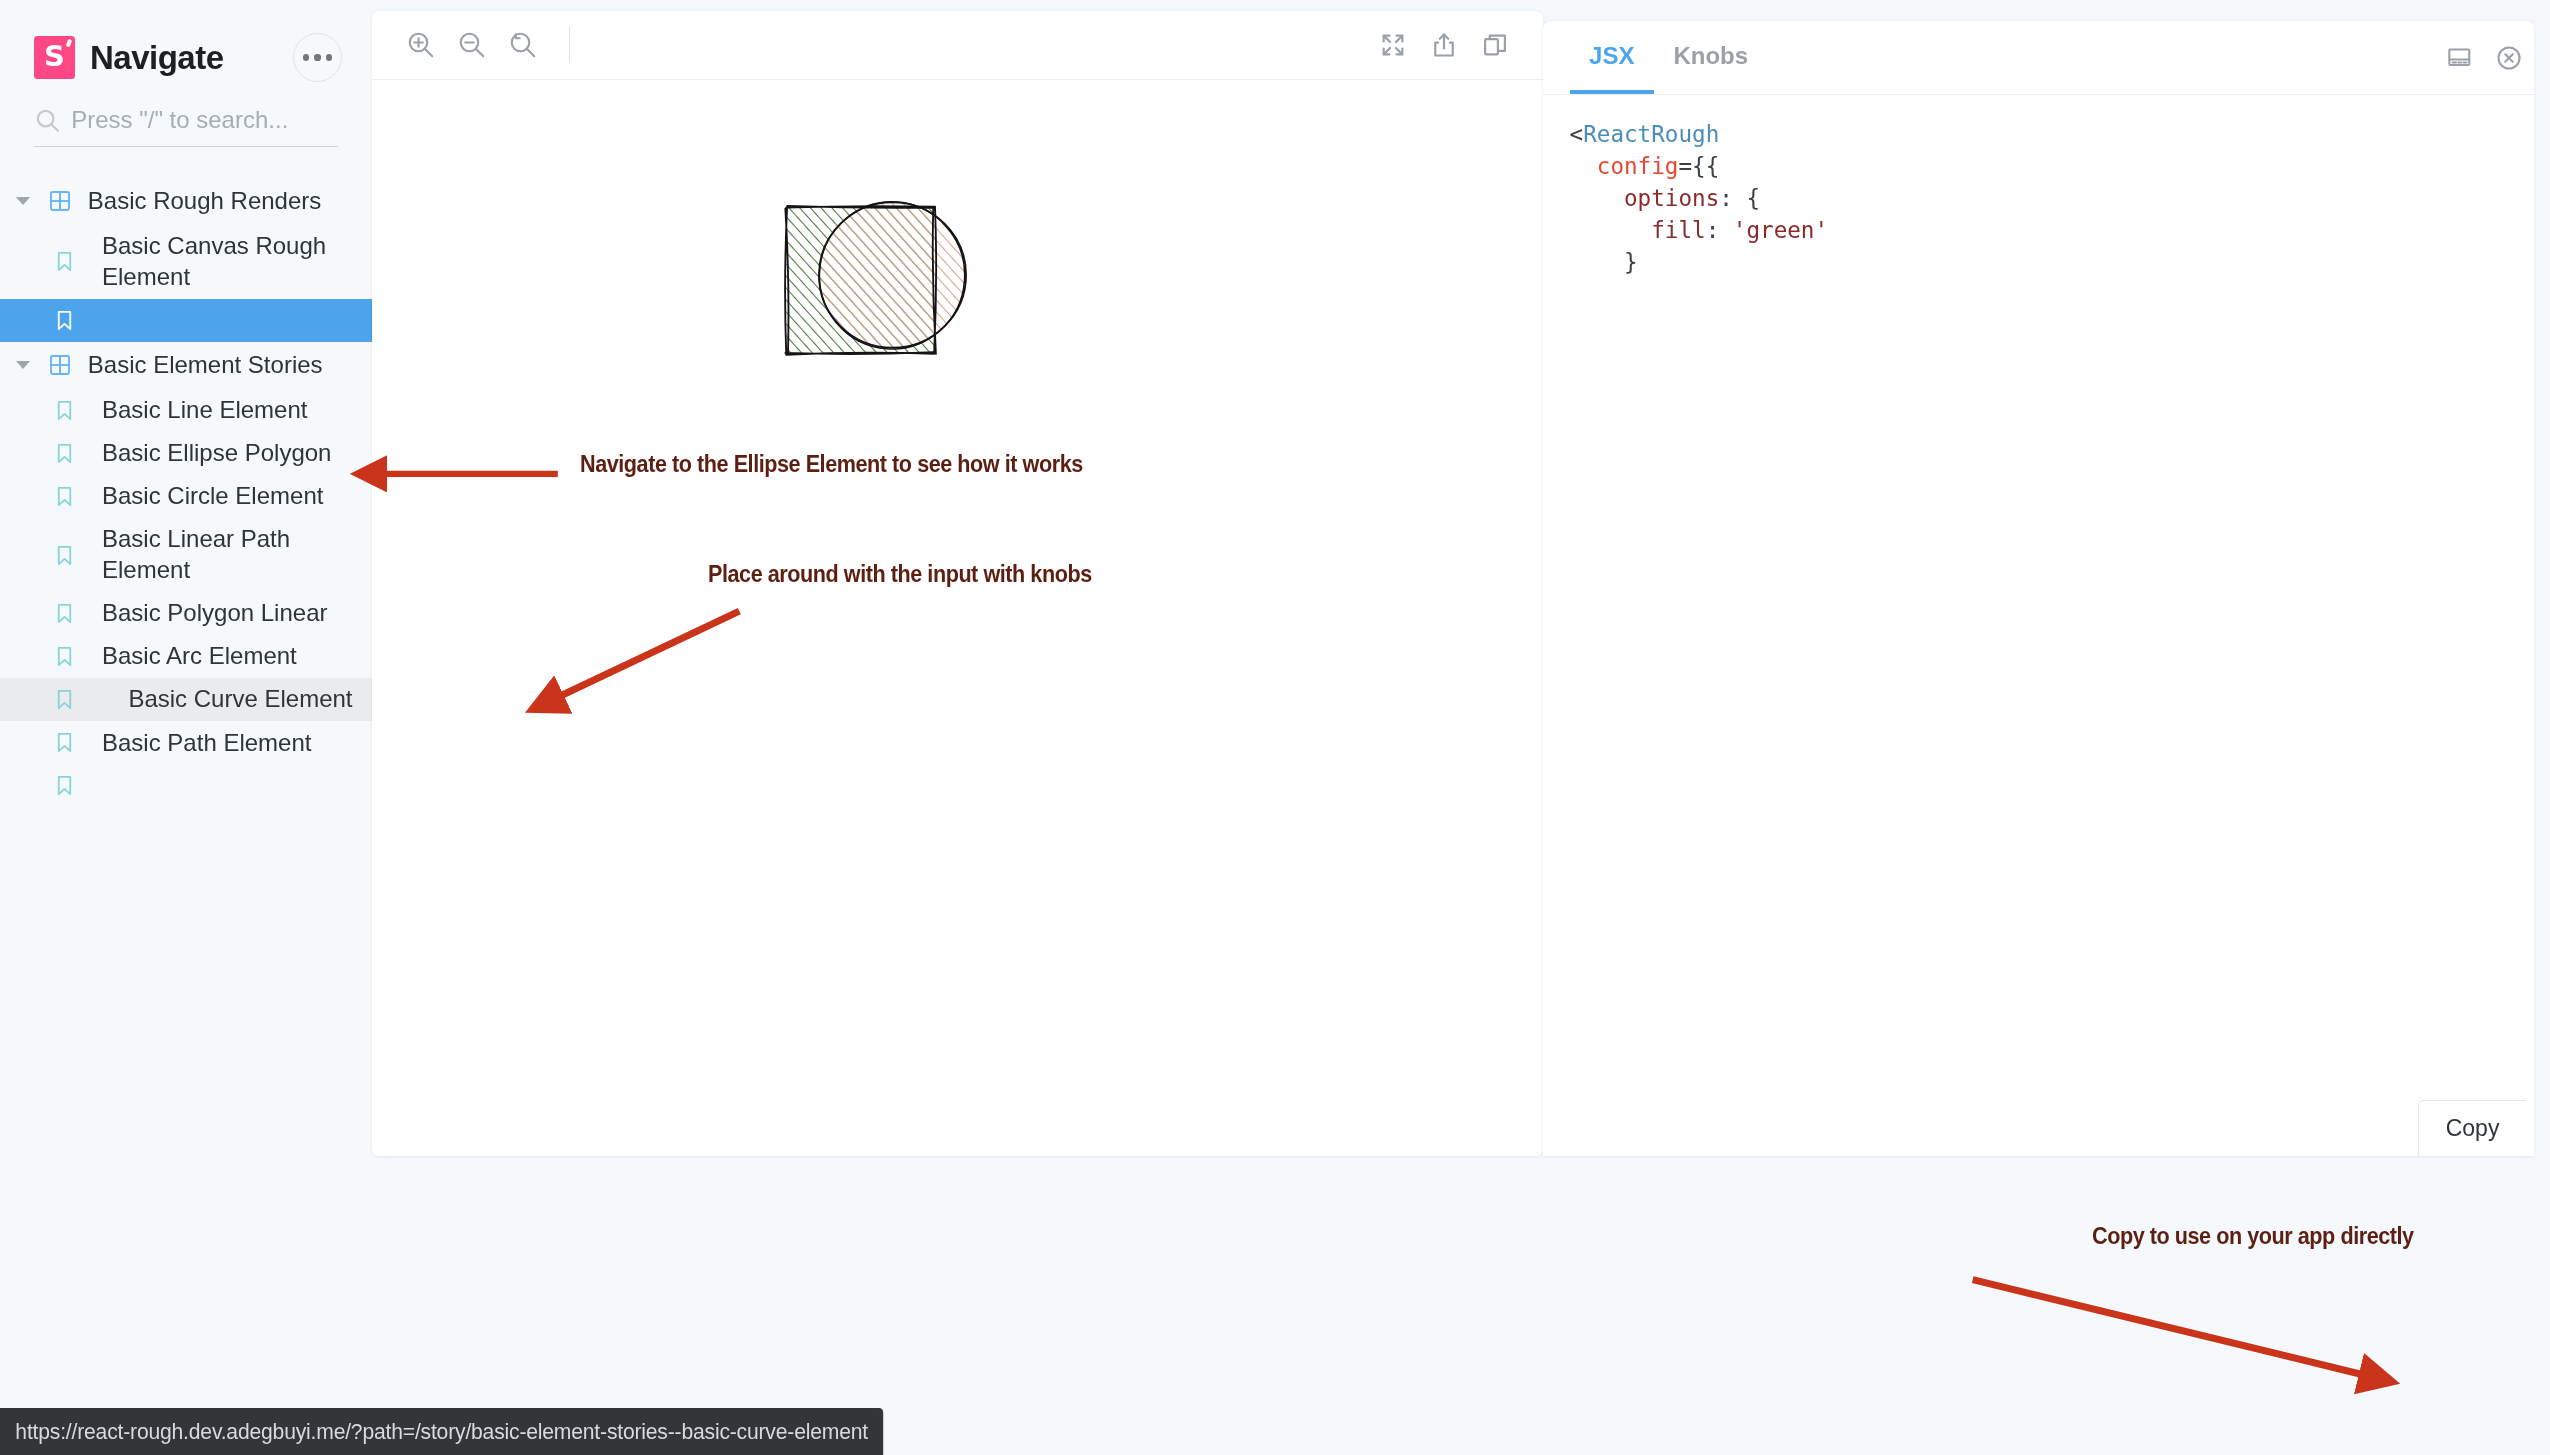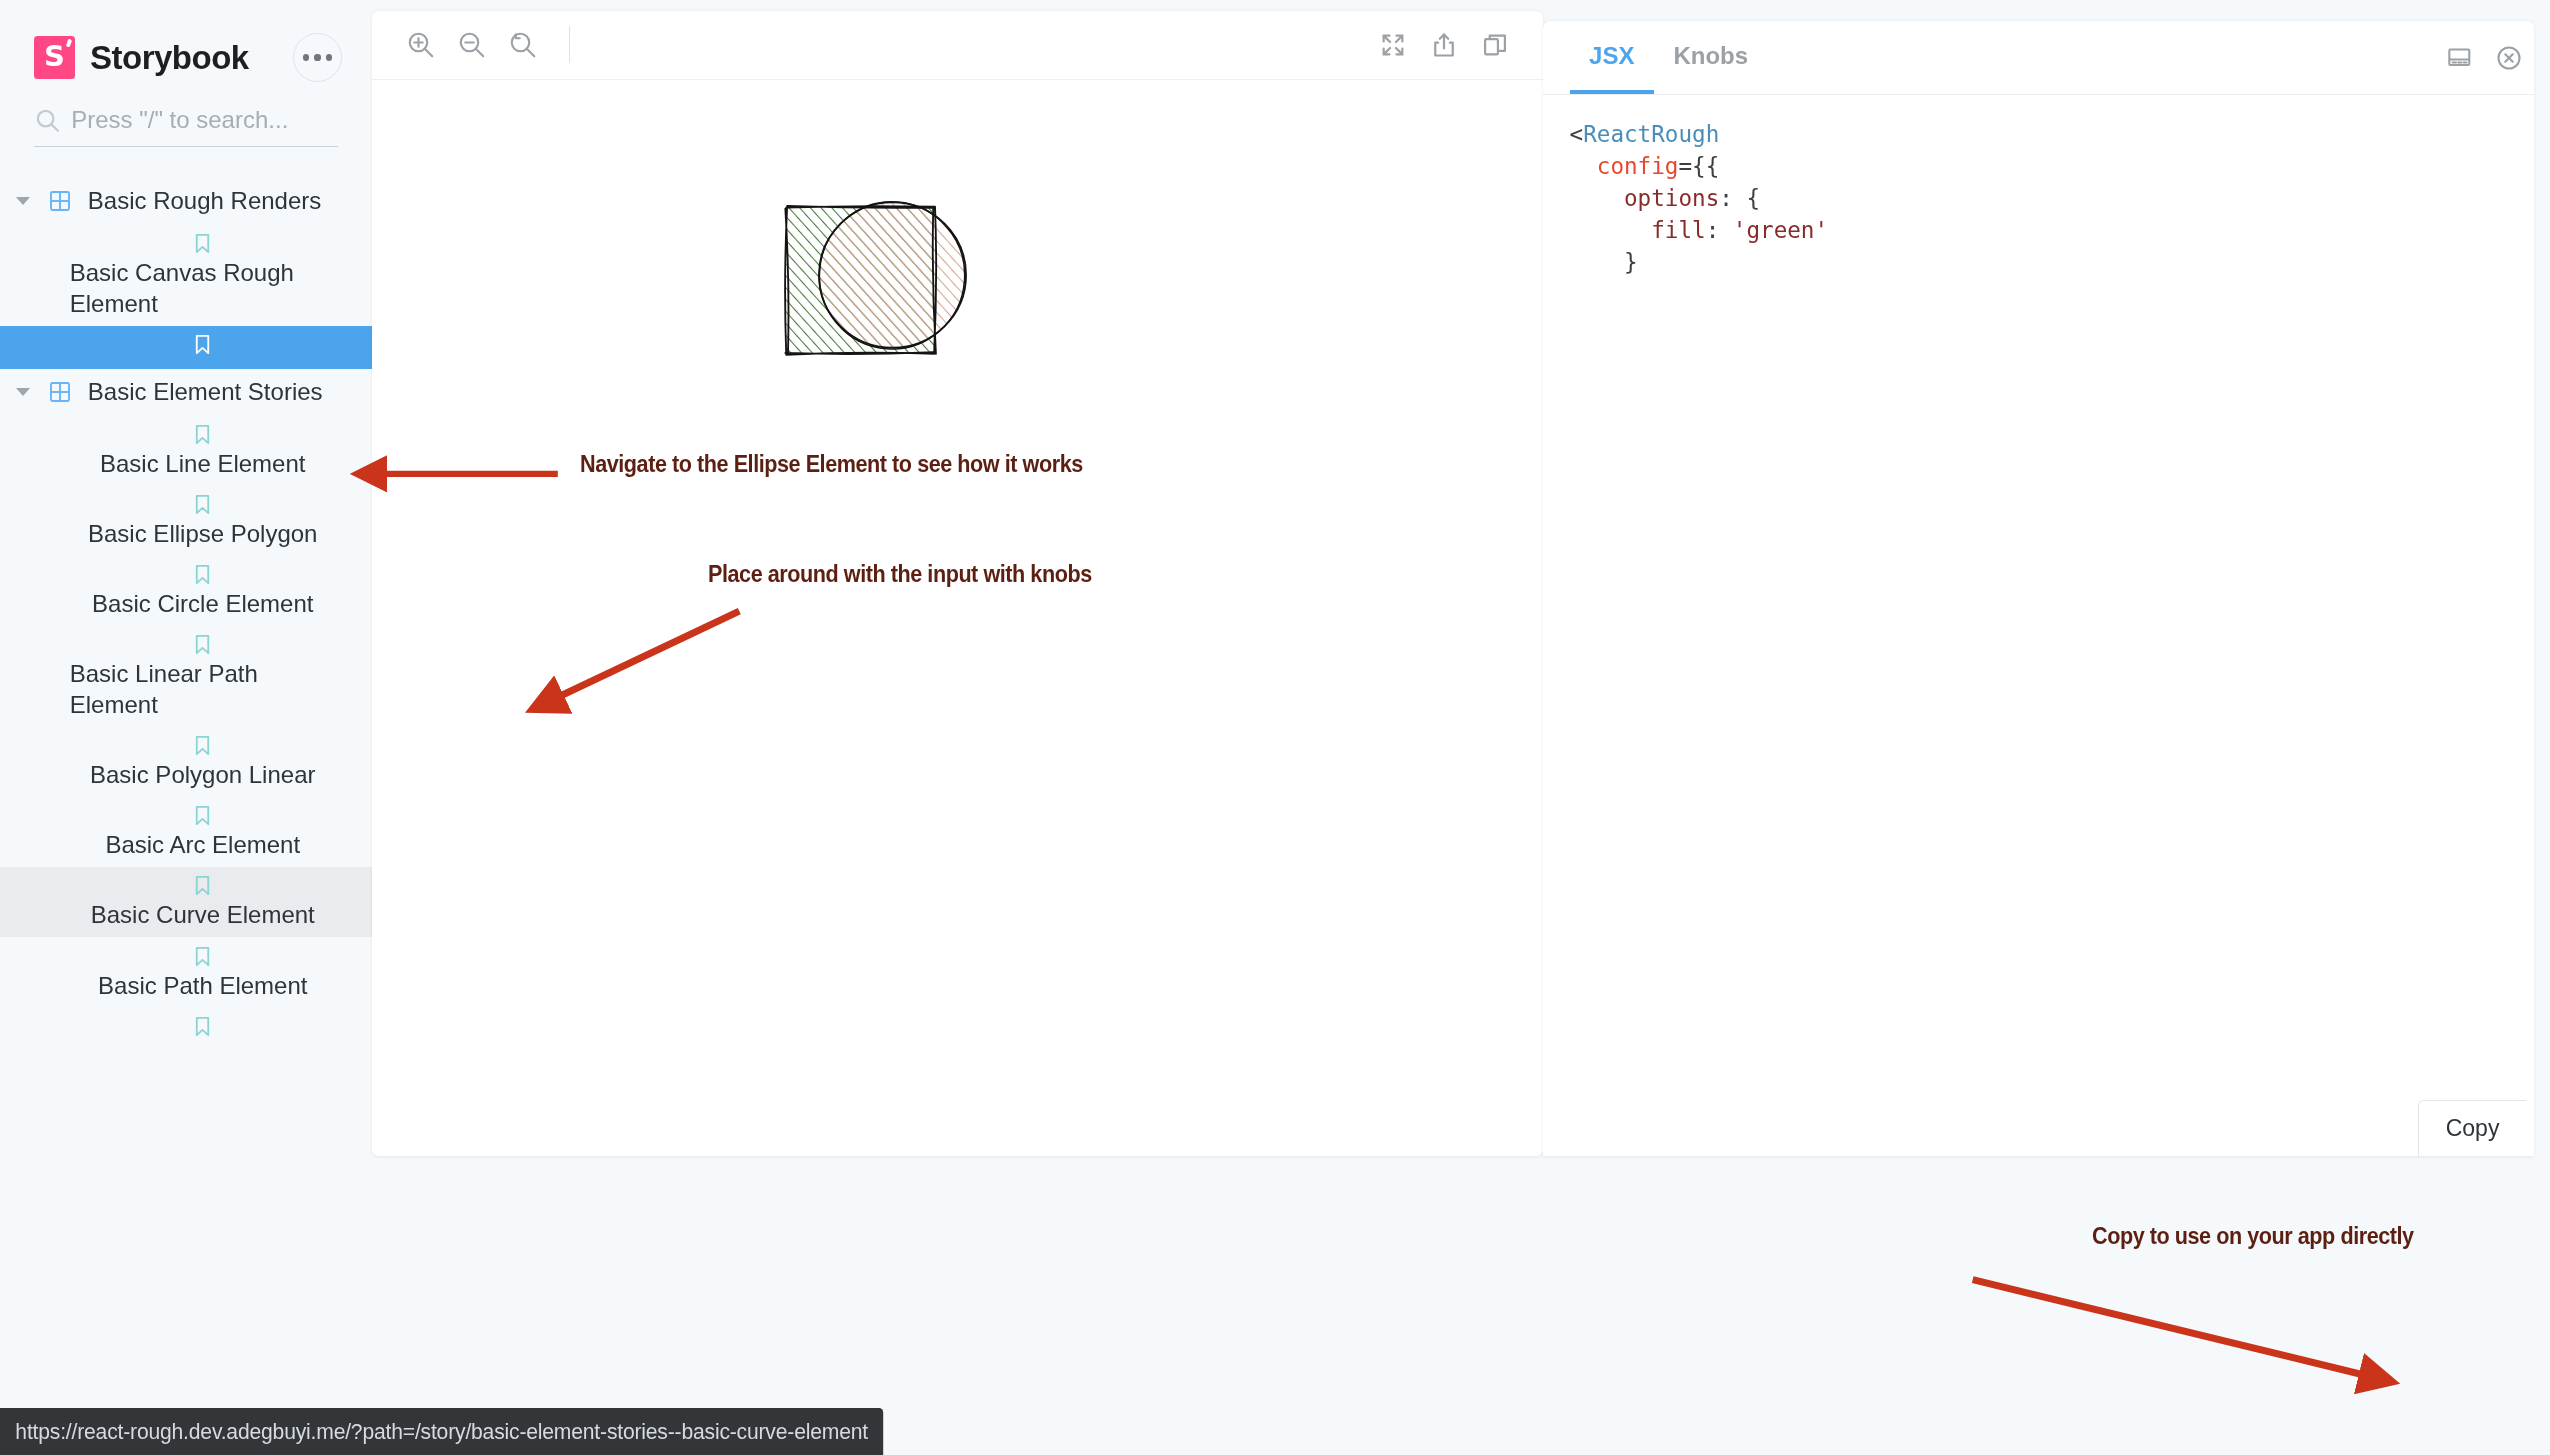--- a/index.html
+++ b/index.html
@@ -80,25 +80,24 @@
     width: 0; height: 0; flex: 0 0 14px;
     border-left: 7px solid transparent;
     border-right: 7px solid transparent;
     border-top: 8px solid #a0a6ad;
     margin-right: 1.8px;
   }
   .group-icon { width: 24px; height: 24px; flex: 0 0 24px; }
   .group-label { font-size: 24px; color: #2e3438; }
 
   .tree-item {
-    display: flex; align-items: center; gap: 2px;
+    display: flex; align-items: center; gap: 26px;
     padding: 6.2px 19.5px 6.2px 53px;
     cursor: pointer;
     min-height: 43px;
-    flex-direction: column;
   }
   .tree-item .bm { width: 23px; height: 25px; flex: 0 0 23px; }
   .tree-item .lbl {
     font-size: 24px; color: #2e3438; line-height: 1.28;
     max-width: 266px;
   }
   .tree-item.selected { background: #4ca5ec; }
   .tree-item.selected .lbl { color: #fff; font-weight: bold; }
   .tree-item.hovered { background: #e9ebee; justify-content: space-between; }
 
@@ -210,21 +209,21 @@
 
 <div id="app">
 
   <aside id="sidebar">
 
     <div class="brand-row">
       <div class="brand-logo">
         <span class="s-glyph">S</span>
         <span class="tick"></span>
       </div>
-      <div class="brand-title">Storybook</div>
+      <div class="brand-title">Navigate</div>
       <button class="menu-dots-btn" title="Shortcuts">
         <span></span>
         <span></span>
         <span></span>
       </button>
     </div>
 
     <div class="search-row">
       <span class="search-icon">
         <svg viewBox="0 0 24 24" width="26.6" height="26.6" fill="none" stroke="#9aa0a6" stroke-width="2">

